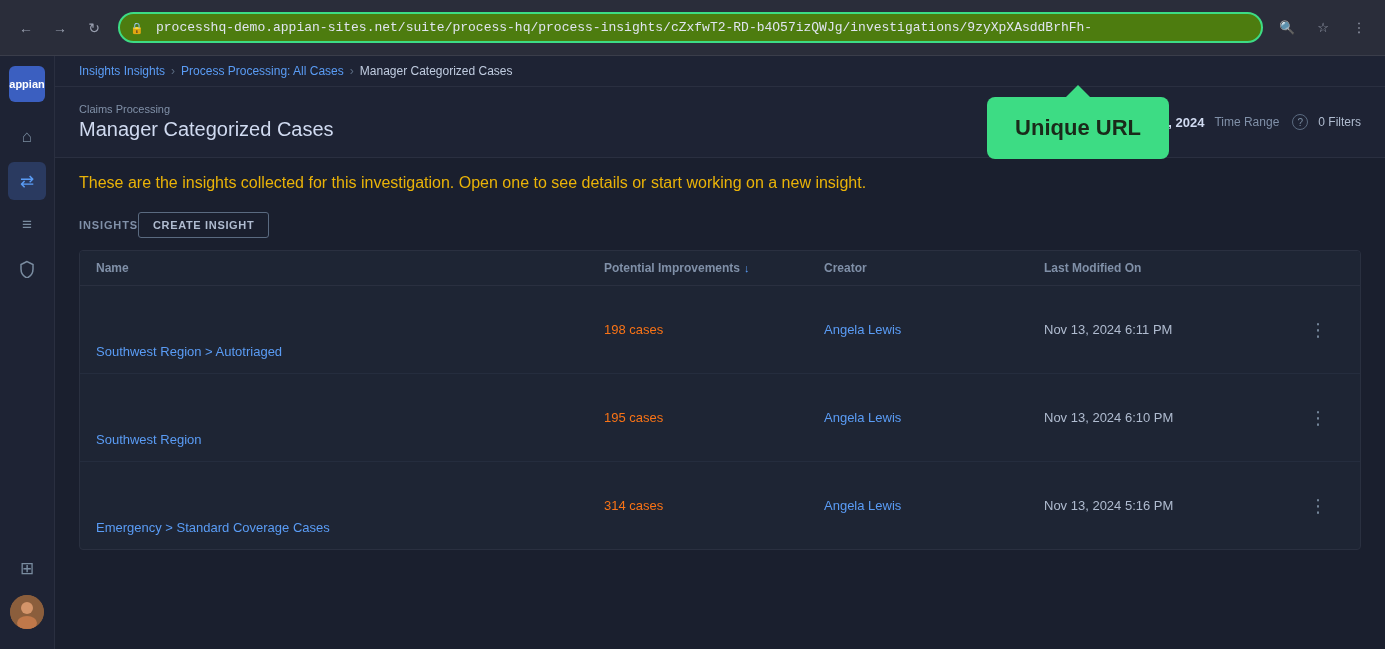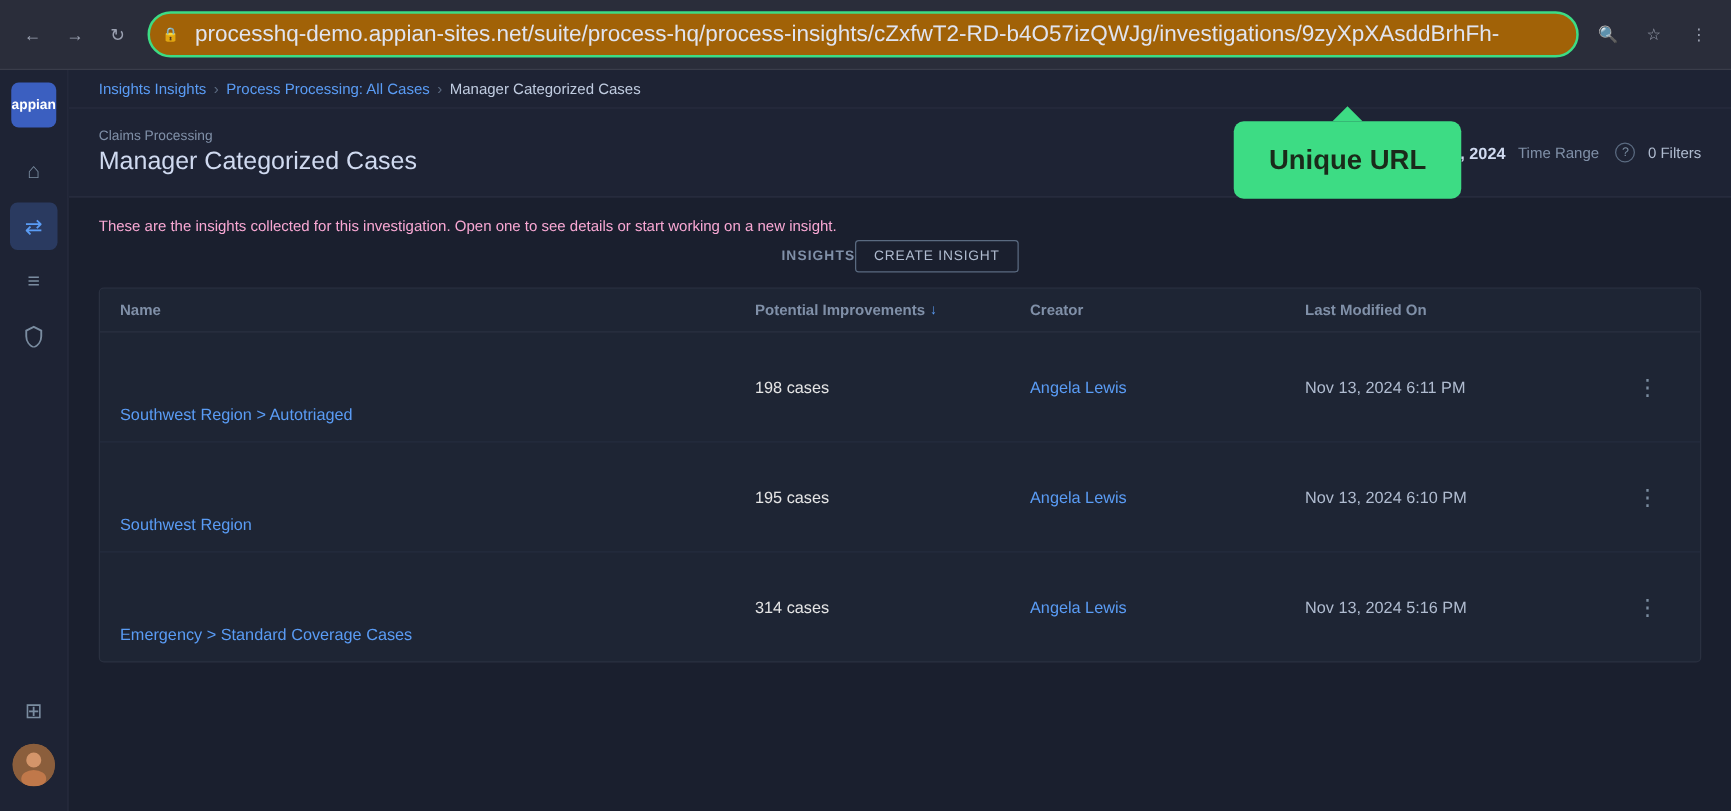--- a/index.html
+++ b/index.html
@@ -27,27 +27,28 @@
       cursor: pointer;
       border-radius: 4px;
       font-size: 14px;
     }
     .address-bar-wrap {
       flex: 1;
       position: relative;
     }
     .address-bar {
       width: 100%;
-      background: #a16207;
+      background: #4d7c0f;
       border: 2px solid #3ddc84;
       border-radius: 20px;
       padding: 6px 36px 6px 36px;
       color: #e0e4f0;
-      font-size: 18px;
+      font-size: 13px;
       outline: none;
+      font-family: Liberation Mono, monospace;
     }
     .address-icon {
       position: absolute;
       left: 12px; top: 50%;
       transform: translateY(-50%);
       color: #7a8090;
       font-size: 11px;
     }
     .browser-actions {
       display: flex; gap: 8px; align-items: center;
@@ -218,45 +219,45 @@
       border-bottom-color: #3ddc84;
     }
 
     
     .content-area {
       padding: 16px 24px;
       flex: 1;
       overflow: hidden;
     }
     .description-text {
-      font-size: 12px;
-      color: #f9a8d4;
-      margin-bottom: 4px;
+      font-size: 16px;
+      color: #eab308;
+      margin-bottom: 20px;
     }
     .insights-header {
       display: flex;
       align-items: center;
-      justify-content: center;
+      justify-content: flex-start;
       margin-bottom: 12px;
     }
     .insights-label {
       font-size: 11px;
       font-weight: 700;
       color: #8090a8;
       letter-spacing: 0.08em;
       text-transform: uppercase;
     }
     .create-btn {
       background: transparent;
       border: 1px solid #5a6a80;
       color: #b0bcd0;
       padding: 6px 14px;
       border-radius: 3px;
       font-size: 11px;
-      font-weight: 400;
+      font-weight: 700;
       cursor: pointer;
       letter-spacing: 0.06em;
       text-transform: uppercase;
     }
 
     
     .table-container {
       background: #1e2534;
       border-radius: 4px;
       overflow: hidden;
@@ -289,21 +290,21 @@
     }
     .table-row:last-child { border-bottom: none; }
 
     .cell-name {
       color: #5a9cf5;
       font-size: 13px;
       cursor: pointer;
       margin-top: 44px;
     }
     .cell-value {
-      color: #e5e5e5;
+      color: #f97316;
       font-size: 13px;
     }
     .cell-creator {
       color: #5a9cf5;
       font-size: 13px;
       cursor: pointer;
     }
     .cell-date {
       color: #b0bcd0;
       font-size: 13px;

